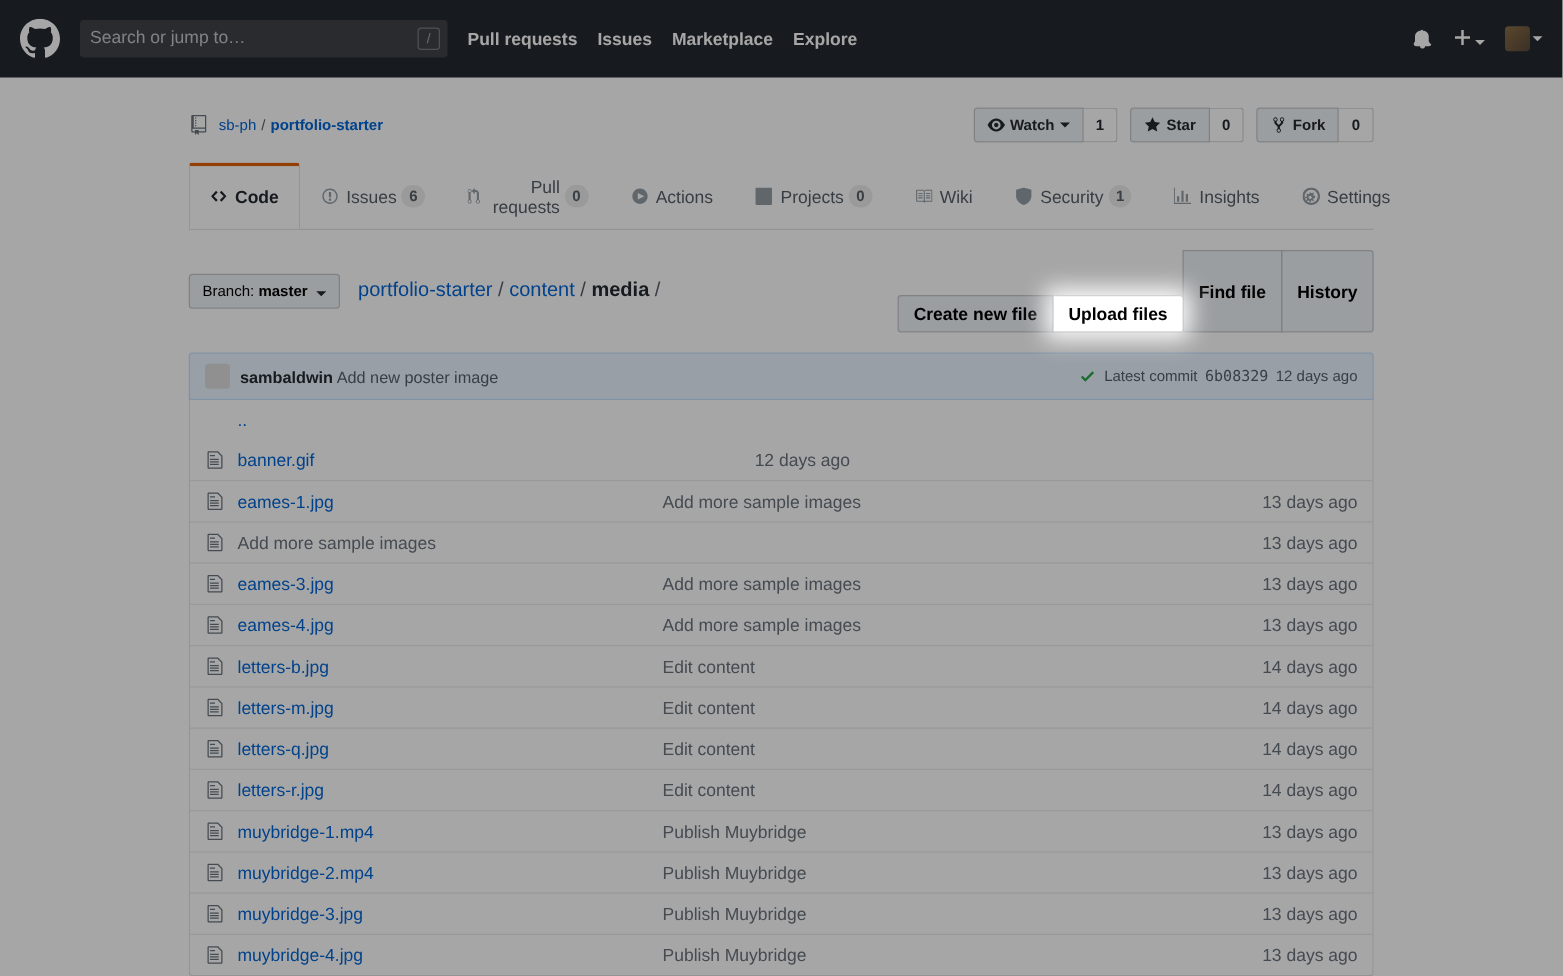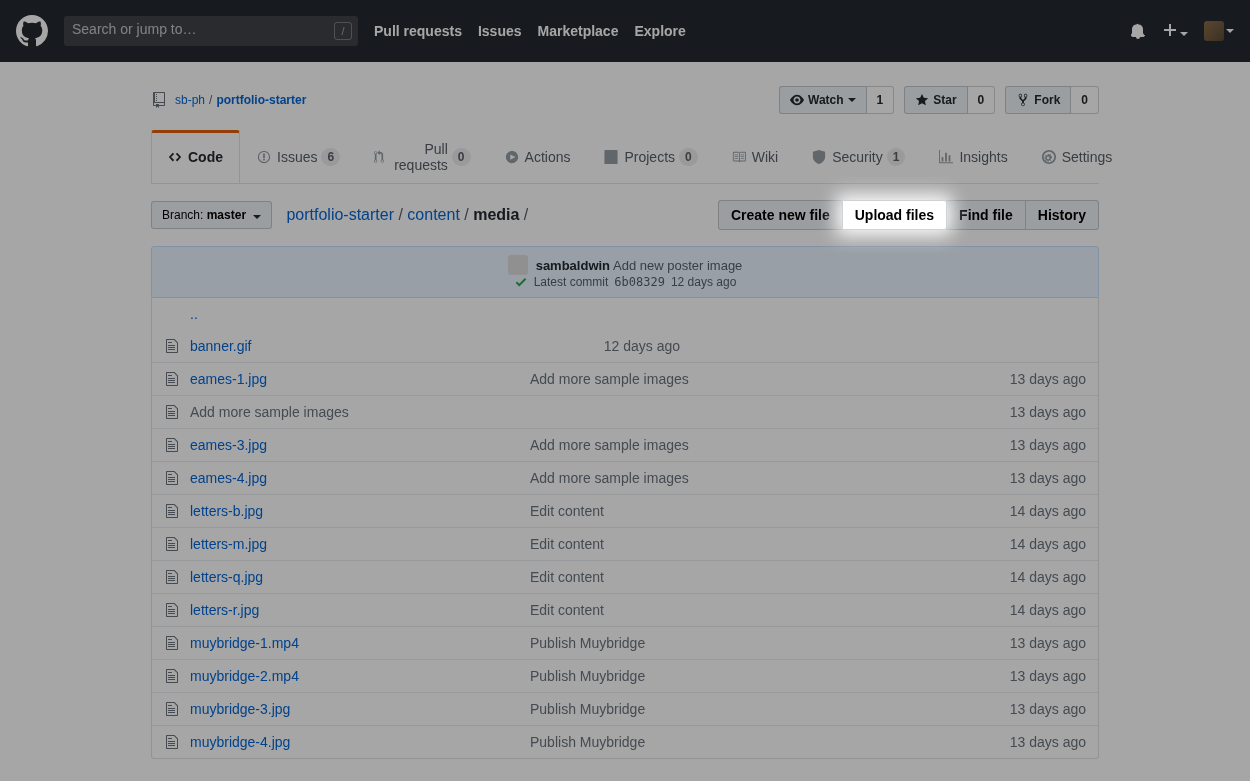--- a/index.html
+++ b/index.html
@@ -39,25 +39,25 @@
 .counter { background: rgba(27,31,35,0.08); border-radius: 20px; padding: 2px 6px; font-size: 12px; font-weight: 600; margin-left: 4px; }
 .file-nav { display: flex; justify-content: space-between; padding: 16px 0; }
 .file-nav-left { display: flex; align-items: center; gap: 14px; }
 .branch-btn { background: #eff3f6; border: 1px solid rgba(27,31,35,0.2); border-radius: 3px; padding: 6px 10px; font-size: 12px; cursor: pointer; }
 .branch-btn strong { font-weight: 600; }
 .breadcrumb { font-size: 16px; color: #586069; }
 .breadcrumb a { color: #0366d6; text-decoration: none; }
 .breadcrumb .current { font-weight: 600; color: #24292e; }
 .file-actions { display: flex; }
 .file-actions .btn-file { background: #eff3f6; border: 1px solid rgba(27,31,35,0.2); padding: 6px 12px; font-size: 14px; font-weight: 600; cursor: pointer; margin-left: -1px; }
-.file-actions .btn-file:first-child { border-radius: 3px 0 0 3px; }
+.file-actions .btn-file:first-child { border-radius: 3px 0 0 3px; margin-top: 36px; }
 .file-actions .btn-file:last-child { border-radius: 0 3px 3px 0; }
 .highlight-wrap { position: relative; z-index: 200; }
 .highlight-wrap .btn-file { background: #fff; box-shadow: 0 0 18px 6px rgba(255,255,255,0.95); }
-.commit-tease { background: #eaf5ff; border: 1px solid #c8e1ff; border-radius: 3px 3px 0 0; padding: 8px 12px; display: flex; align-items: center; justify-content: space-between; font-size: 13px; flex-direction: column; }
+.commit-tease { background: #eaf5ff; border: 1px solid #c8e1ff; border-radius: 3px 3px 0 0; padding: 8px 12px; display: flex; align-items: center; justify-content: space-between; font-size: 13px; }
 .commit-tease-left { display: flex; align-items: center; gap: 8px; }
 .author-avatar { width: 20px; height: 20px; border-radius: 3px; background: #ddd; }
 .author { font-weight: 600; color: #24292e; }
 .commit-msg { color: #586069; }
 .commit-tease-right { display: flex; align-items: center; gap: 6px; color: #586069; font-size: 12px; justify-content: space-between; }
 .commit-hash { font-family: SFMono-Regular, Consolas, monospace; color: #586069; }
 .check-icon { fill: #28a745; width: 14px; height: 14px; }
 .file-list { border: 1px solid #dfe2e5; border-top: none; border-radius: 0 0 3px 3px; }
 .file-row { display: flex; align-items: center; padding: 8px 12px; border-top: 1px solid #eaecef; font-size: 14px; }
 .file-row:first-child { border-top: none; }

